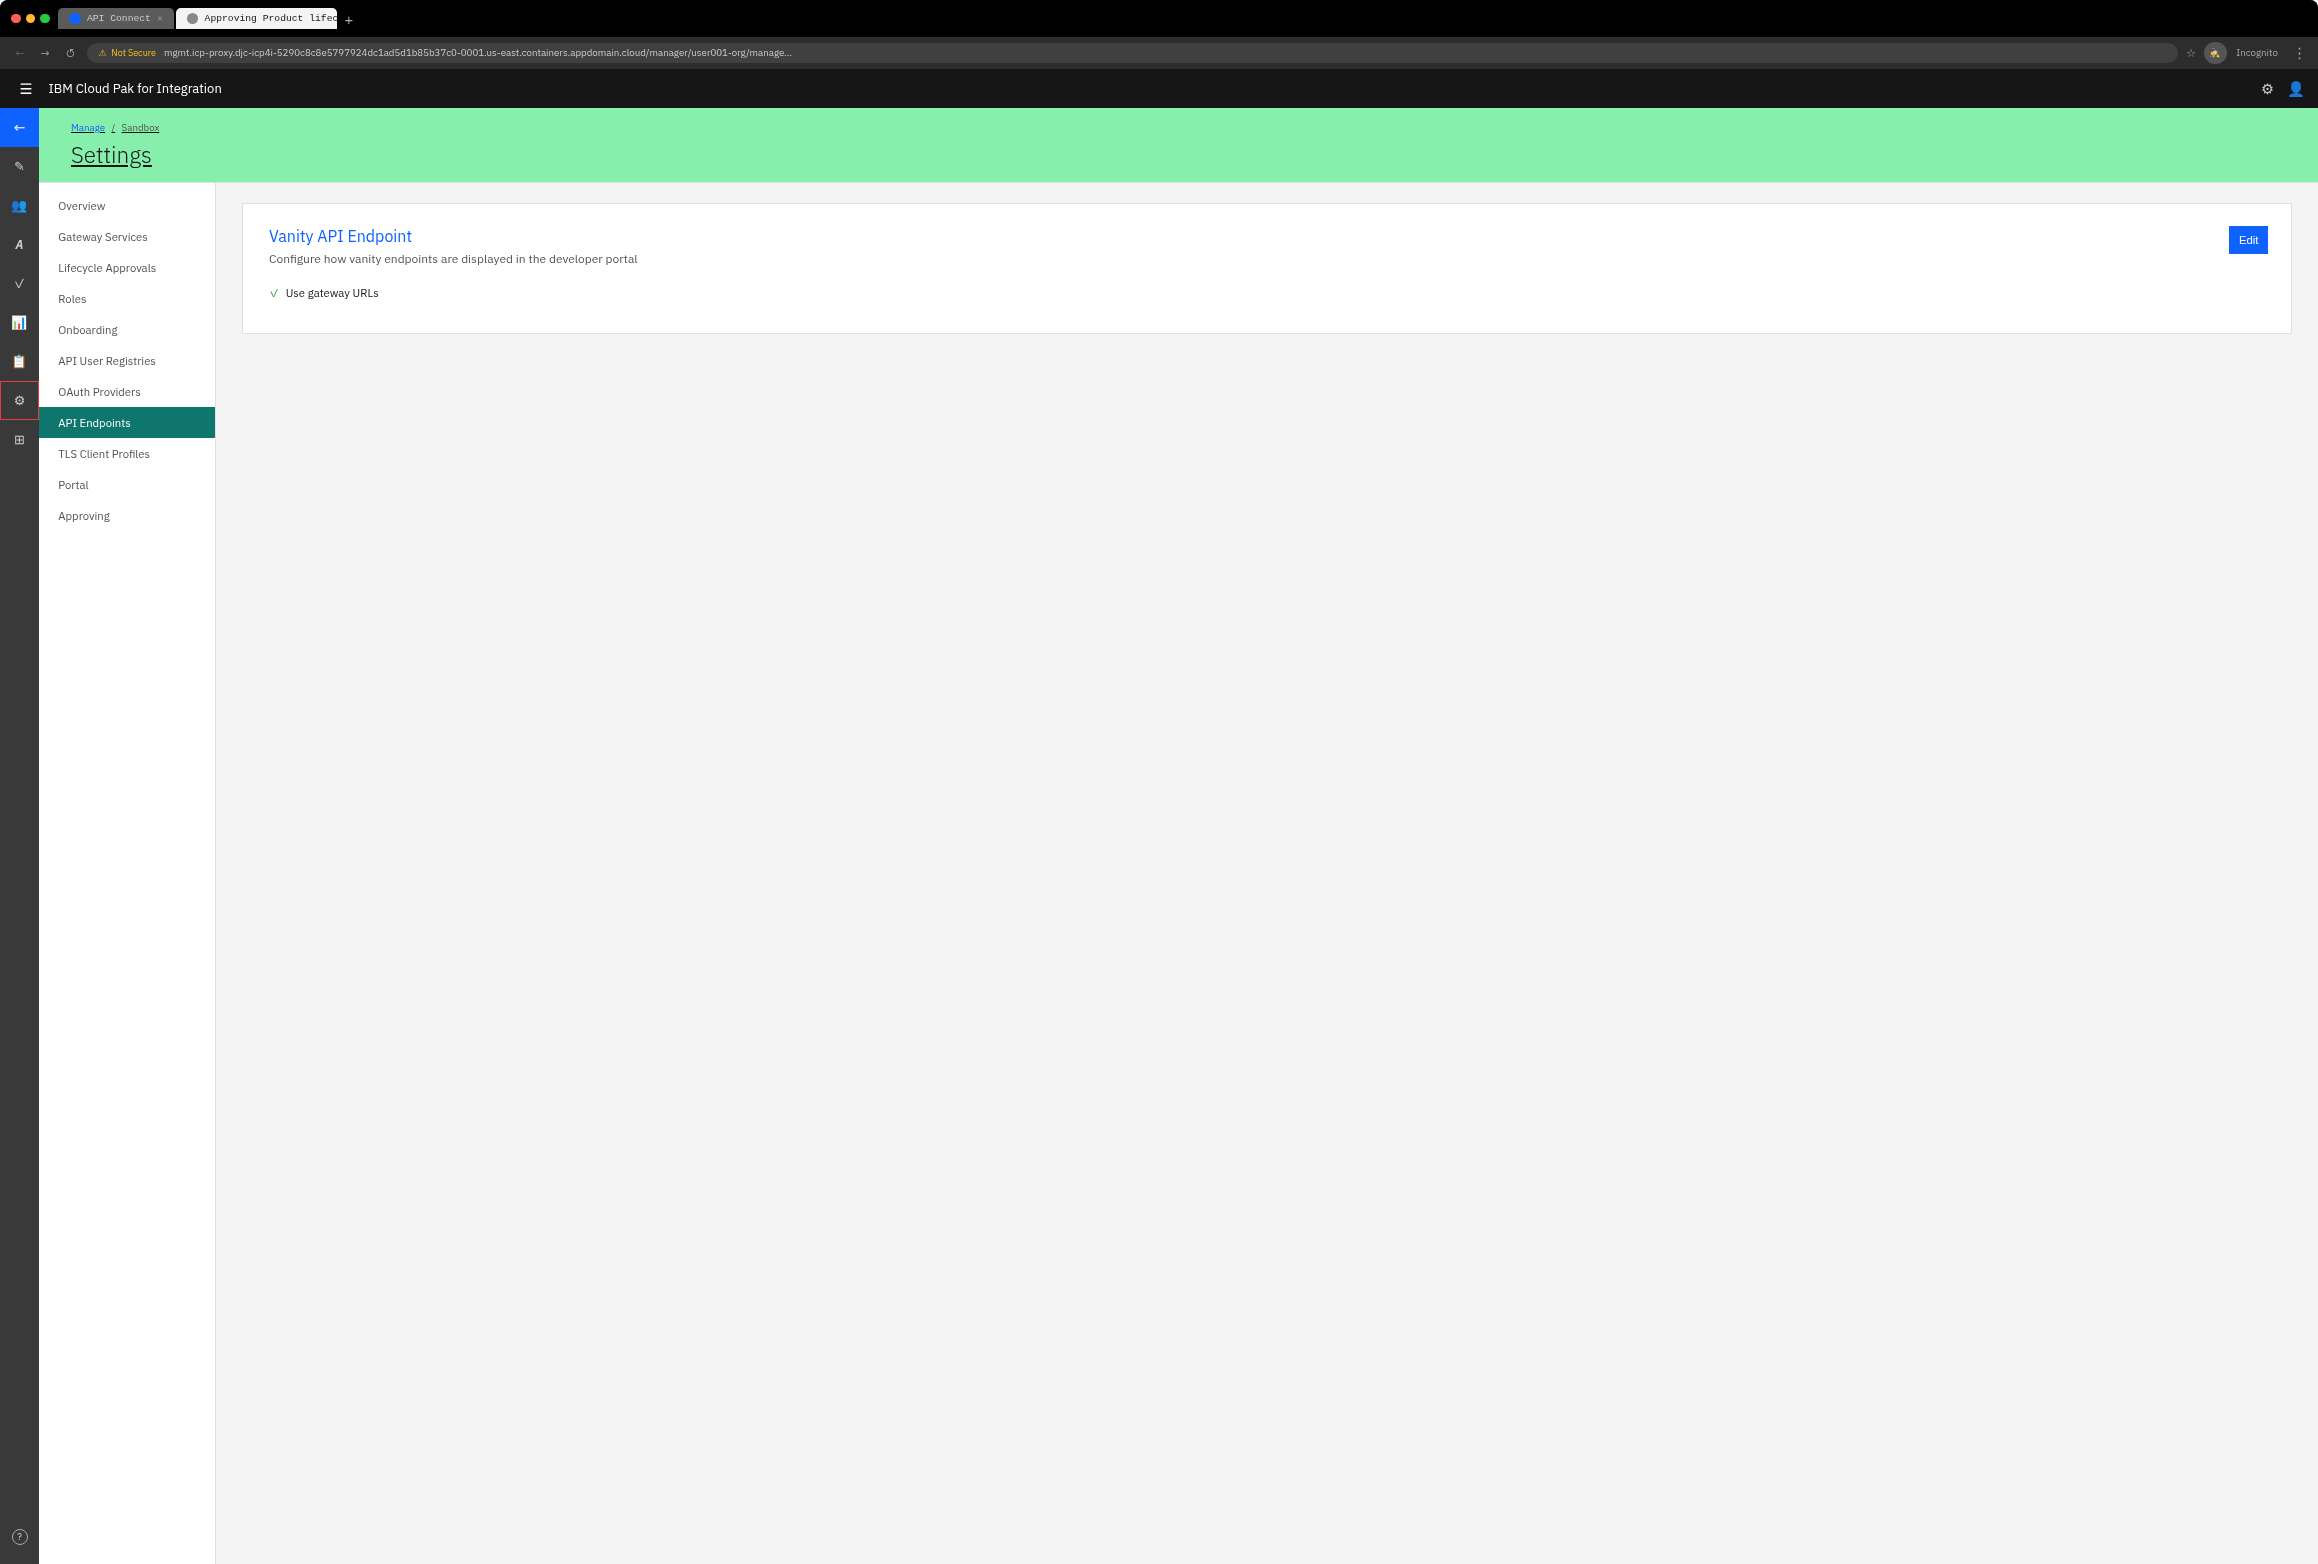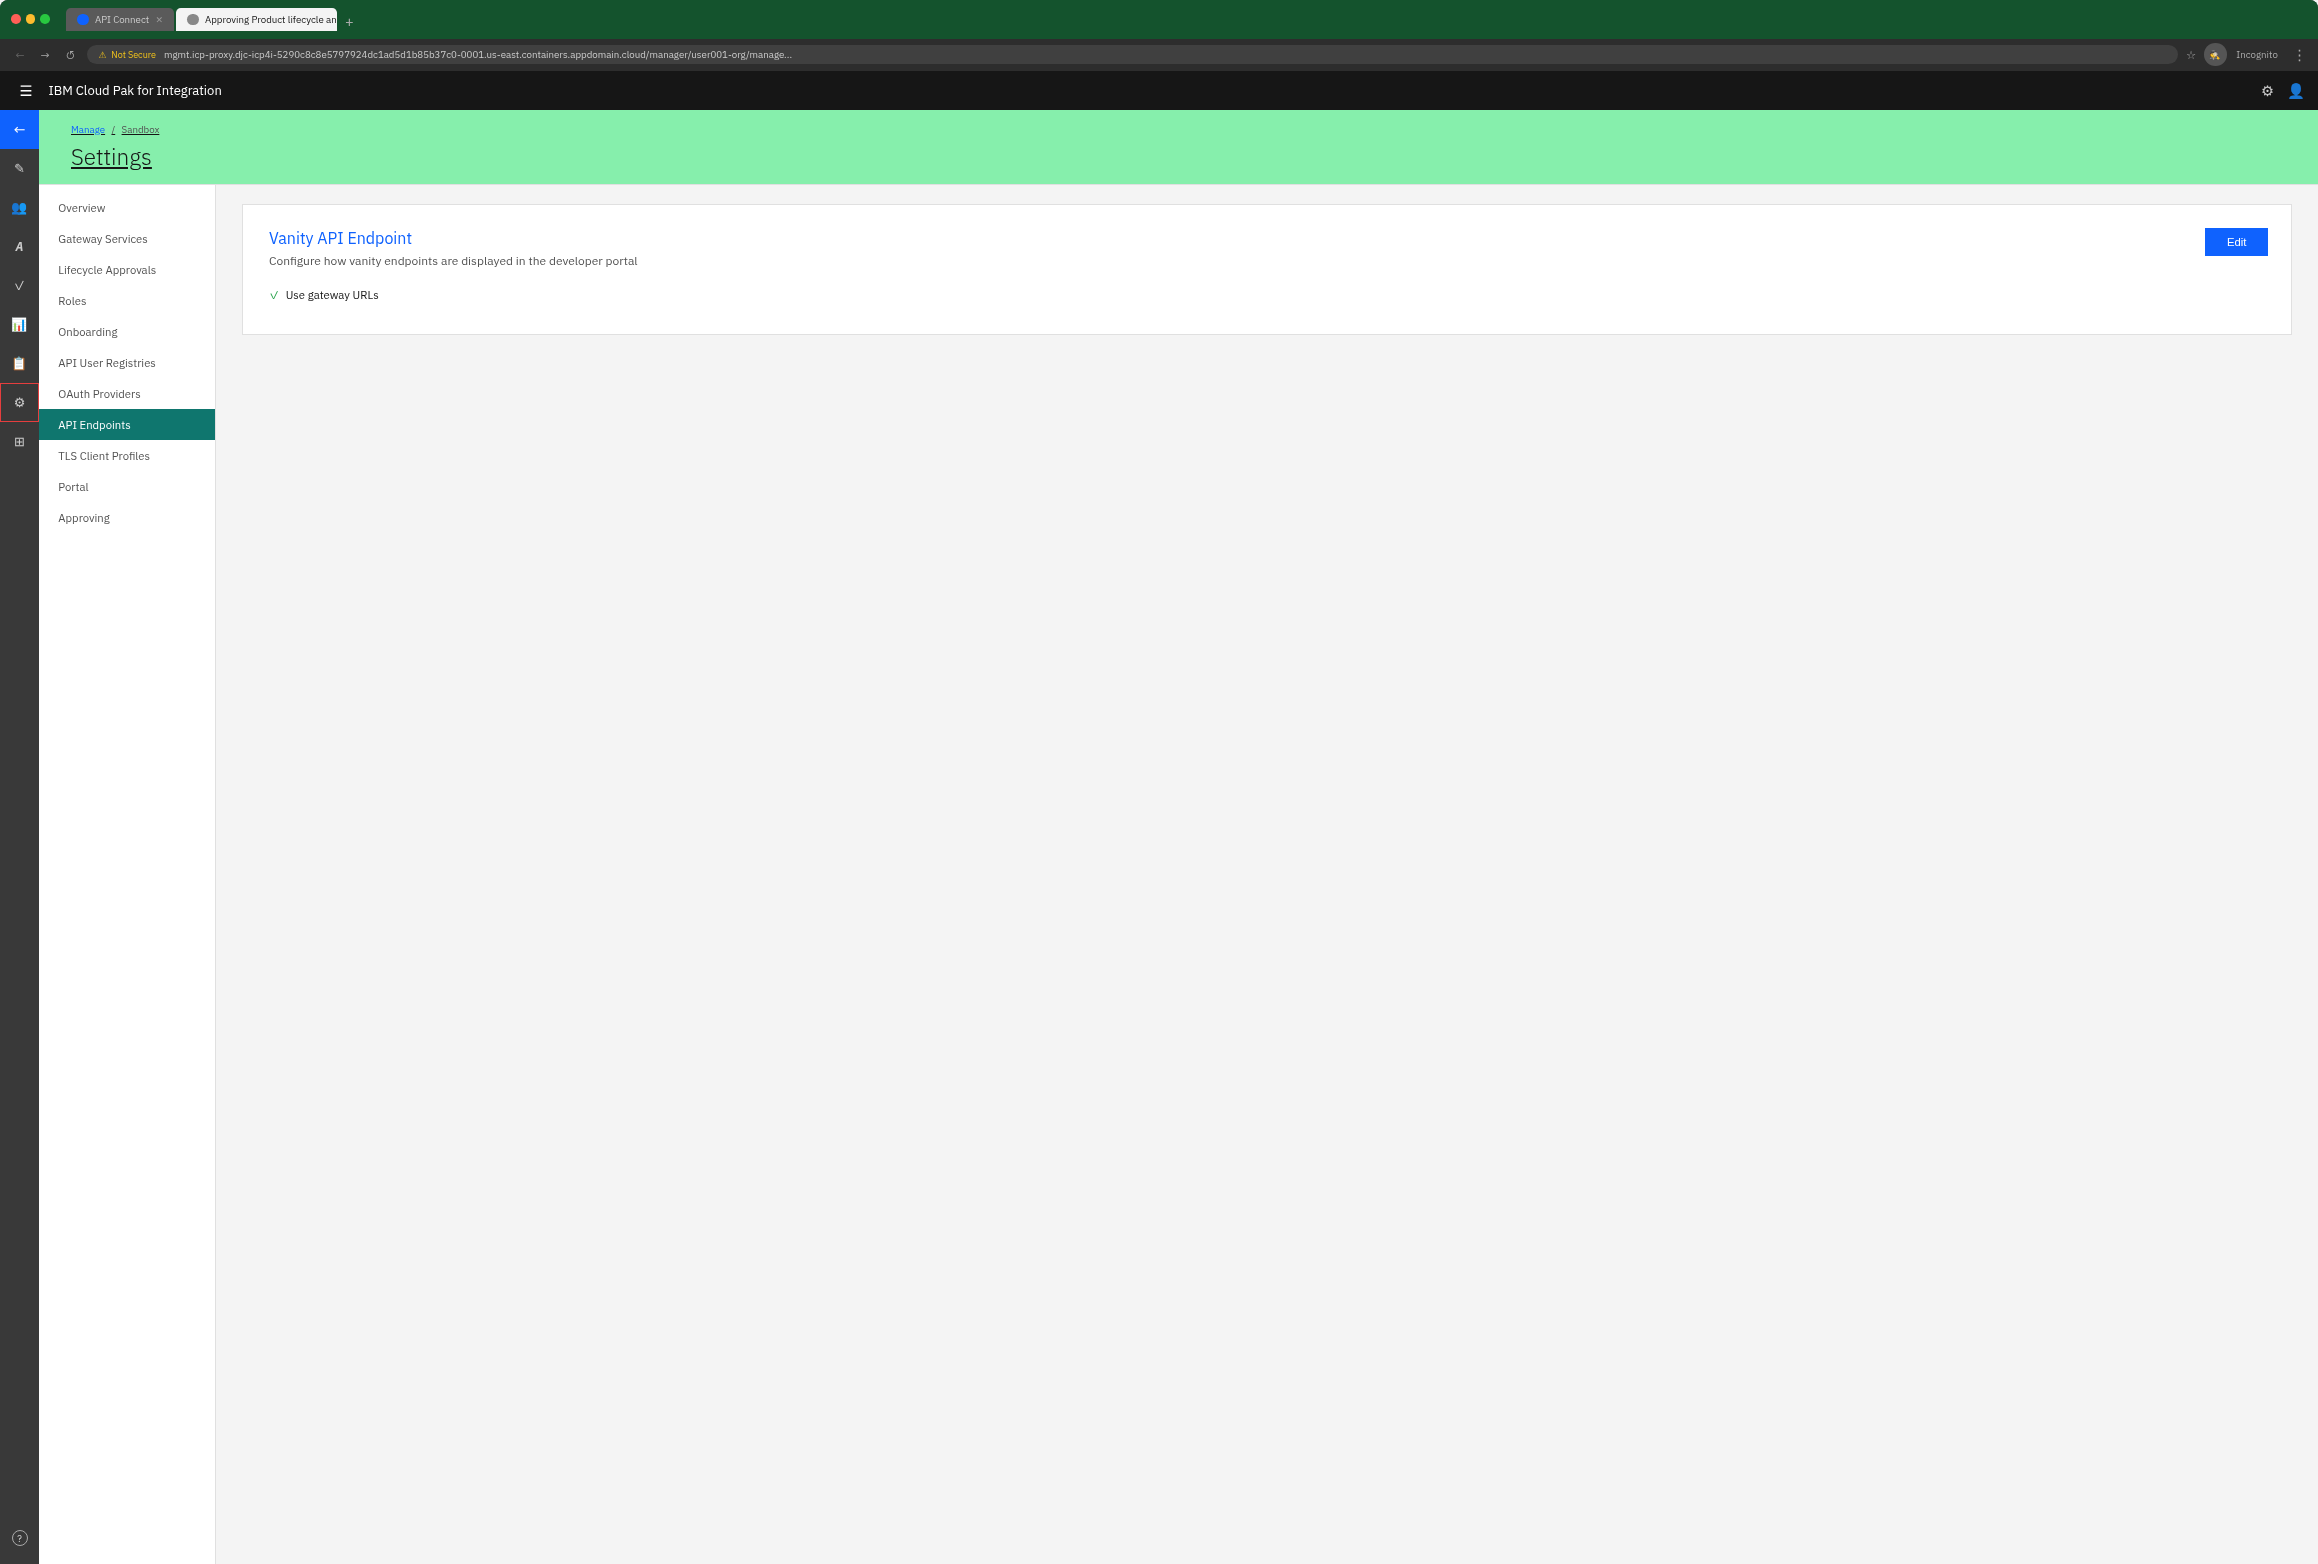--- a/index.html
+++ b/index.html
@@ -1,20 +1,20 @@
 <!DOCTYPE html>
 <html style="font-size:13px"><head>
   <meta charset="utf-8">
   <style>
     * { box-sizing: border-box; margin: 0; padding: 0; }
     body { font-family: 'IBM Plex Sans', Arial, sans-serif; background: #f4f4f4; font-size: 11.3px; color: #161616; }
 
     
     .browser-chrome { background: #3a3a3a; border-radius: 8px 8px 0 0; overflow: hidden; }
-    .browser-titlebar { background: #14532d; padding: 8px 11.3px; display: flex; align-items: center; gap: 8px; }
+    .browser-titlebar { background: #000000; padding: 8px 11.3px; display: flex; align-items: center; gap: 0; font-family: Liberation Mono, monospace; }
     .traffic-lights { display: flex; gap: 4.8px; }
     .traffic-light { width: 9.7px; height: 9.7px; border-radius: 50%; }
     .tl-red { background: #ff5f57; }
     .tl-yellow { background: #febc2e; }
     .tl-green { background: #28c840; }
     .browser-tabs { display: flex; align-items: flex-end; flex: 1; margin-left: 8px; gap: 1.6px; }
     .browser-tab { background: #5a5a5a; color: #ccc; padding: 4.8px 11.3px; border-radius: 4.8px 4.8px 0 0; font-size: 9.7px; display: flex; align-items: center; gap: 6.4px; max-width: 161px; white-space: nowrap; overflow: hidden; text-overflow: ellipsis; }
     .browser-tab.active { background: #f4f4f4; color: #161616; }
     .browser-tab .tab-close { color: #999; font-size: 9px; cursor: pointer; }
     .browser-tab .tab-icon { width: 11.3px; height: 11.3px; background: #0f62fe; border-radius: 50%; display: inline-block; flex-shrink: 0; }
@@ -58,21 +58,21 @@
     .settings-nav-item { padding: 8px 19.3px; cursor: pointer; color: #525252; font-size: 11.3px; display: block; }
     .settings-nav-item.active { background: #0f766e; color: white; }
     .content-header { background: #86efac; padding: 13px 32px 0; border-bottom: 0.8px solid #e0e0e0; text-decoration: underline; }
     .breadcrumb { display: flex; align-items: center; gap: 6.4px; font-size: 9.7px; color: #0f62fe; margin-bottom: 6.4px; }
     .page-title { font-size: 22.6px; font-weight: 300; color: #161616; padding-bottom: 13px; }
 
     .content-body { padding: 19.3px 26px; }
     .card { background: white; border: 0.8px solid #e0e0e0; padding: 22.6px 26px; position: relative; }
     .card-title { color: #0f62fe; font-size: 16px; font-weight: 400; margin-bottom: 4.8px; }
     .card-desc { color: #525252; font-size: 12px; margin-bottom: 0; }
-    .edit-btn { position: absolute; top: 22.6px; right: 22.6px; background: #0f62fe; color: white; border: none; padding: 8px 22px; font-size: 11.3px; cursor: pointer; font-weight: 400; }
+    .edit-btn { position: absolute; top: 22.6px; right: 22.6px; background: #0f62fe; color: white; border: none; padding: 8px 10px; font-size: 11.3px; cursor: pointer; font-weight: 400; }
 
     .checkbox-row { display: flex; align-items: center; gap: 6.4px; margin: 19.3px 0 9.7px; }
     .checkbox-check { color: #24a148; font-size: 11.3px; }
     .checkbox-label { font-size: 11.3px; color: #161616; }
 
     .url-input-wrapper { border: 1.6px solid #da1e28; background: white; padding: 8px 11.3px; }
     .url-text-display { font-size: 10.5px; color: #161616; font-family: 'IBM Plex Mono', monospace; word-break: break-all; }
   </style>
 </head>
 <body>

